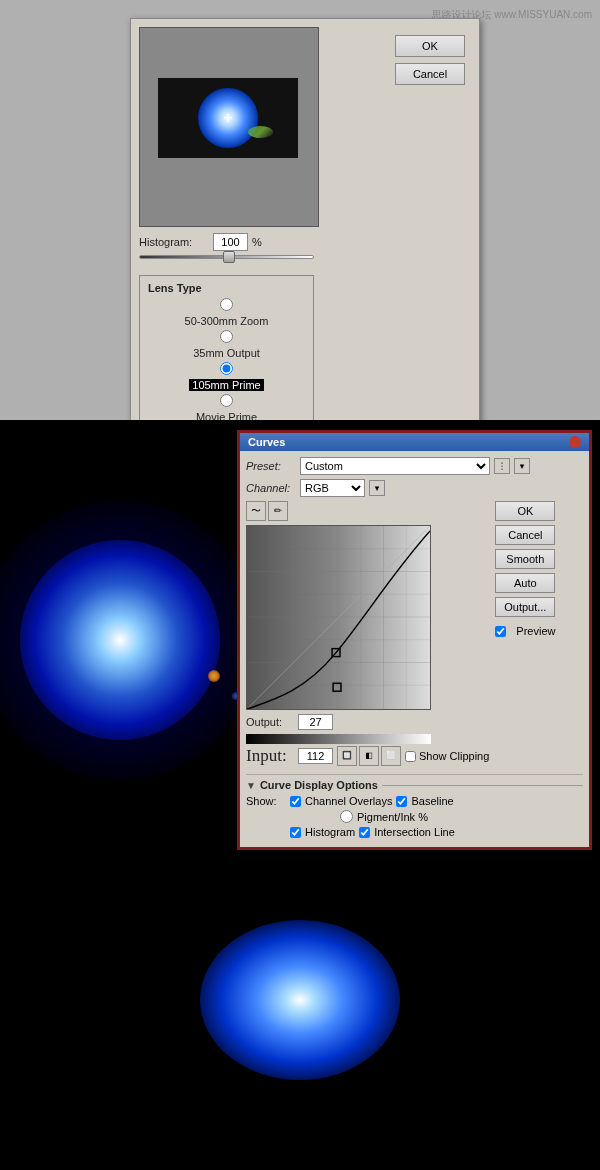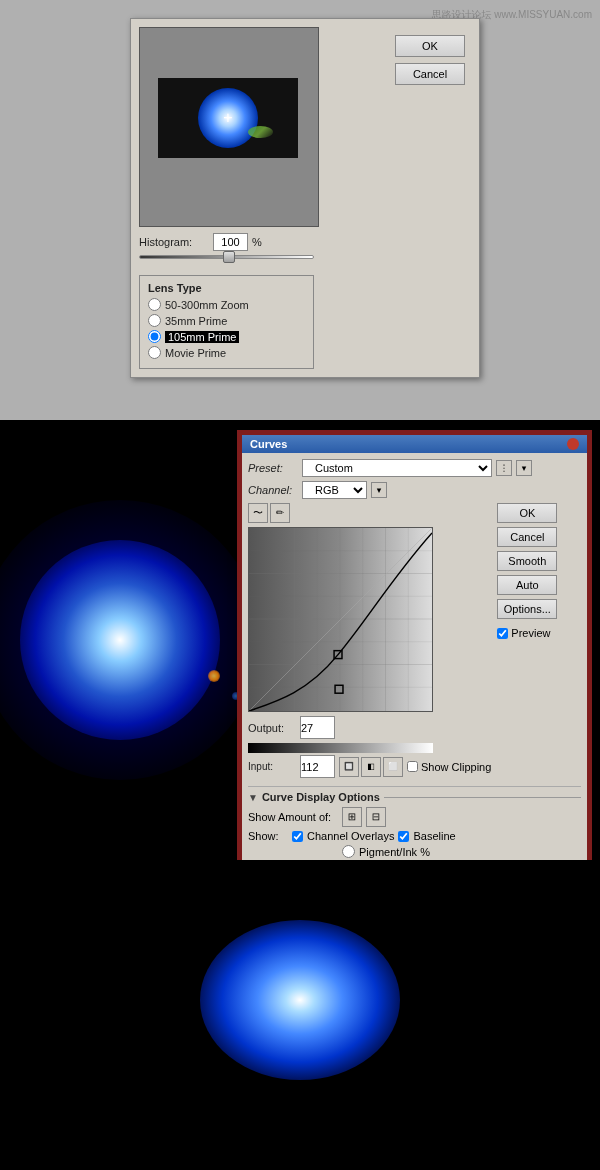--- a/index.html
+++ b/index.html
@@ -191,20 +191,21 @@
       color: #222;
     }
 
     .radio-row {
       display: flex;
       align-items: center;
       gap: 4px;
       margin-bottom: 3px;
       font-size: 11px;
       color: #222;
+      flex-direction: column;
     }
 
     .radio-row input[type="radio"] {
       cursor: pointer;
     }
 
     .selected-label {
       background: #000000;
       color: white;
       padding: 0 3px;
@@ -288,21 +289,21 @@
       opacity: 0.6;
     }
 
     
     .curves-dialog {
       position: absolute;
       top: 10px;
       right: 8px;
       width: 355px;
       background: #d4d0c8;
-      border: 5px solid #7f1d1d;
+      border: 3px solid #7f1d1d;
       box-shadow: 2px 2px 8px rgba(0,0,0,0.5);
       font-size: 11px;
     }
 
     .curves-titlebar {
       background: linear-gradient(to bottom, #4a7cbf, #2a5ca8);
       color: white;
       font-size: 11px;
       font-weight: bold;
       padding: 3px 8px;
@@ -327,21 +328,20 @@
       font-size: 11px;
       width: 50px;
       font-style: italic;
     }
 
     .curves-select {
       height: 18px;
       font-size: 11px;
       border: 1px solid #888;
       background: white;
-      padding-left: 8px;
     }
 
     .preset-select {
       width: 190px;
     }
 
     .channel-select {
       width: 65px;
     }
 
@@ -417,21 +417,21 @@
       border: 1px solid #888;
       font-size: 10px;
       cursor: pointer;
       text-align: center;
       line-height: 18px;
     }
 
     .preview-checkbox-row {
       display: flex;
       align-items: center;
-      gap: 3px;
+      gap: 10px;
       margin-top: 4px;
     }
 
     .curves-bottom-row {
       display: flex;
       align-items: center;
       gap: 4px;
       margin-bottom: 3px;
       flex-wrap: wrap;
     }
@@ -490,25 +490,26 @@
       background: radial-gradient(ellipse, #ffffff 0%, #aaddff 10%, #4488ff 30%, #0033cc 55%, #000022 80%, transparent 100%);
       border-radius: 50%;
     }
 
     .checkbox-sm {
       width: 11px;
       height: 11px;
     }
 
     .input-sm {
-      height: 23px;
+      height: 16px;
       border: 1px solid #888;
       background: white;
       font-size: 11px;
       width: 35px;
+      text-align: center;
     }
   </style>
 </head>
 <body>
 
 <div class="section1">
   <div class="watermark">思路设计论坛 www.MISSYUAN.com</div>
 
   <div class="dialog-lens-flare">
     <div class="dialog-body">
@@ -531,21 +532,21 @@
           </div>
         </div>
         <div class="lens-type-box">
           <div class="lens-type-title">Lens Type</div>
           <div class="radio-row">
             <input type="radio" name="lensType" style="">
             <span>50-300mm Zoom</span>
           </div>
           <div class="radio-row">
             <input type="radio" name="lensType" style="">
-            <span>35mm Prime</span>
+            <span>35mm Output</span>
           </div>
           <div class="radio-row">
             <input type="radio" name="lensType" checked="" style="">
             <span class="selected-label">105mm Prime</span>
           </div>
           <div class="radio-row">
             <input type="radio" name="lensType" style="">
             <span>Movie Prime</span>
           </div>
         </div>
@@ -627,60 +628,53 @@
           </div>
 
           <div style="display:flex; flex-direction:column; gap:2px; margin-top:4px; position:relative;">
             <div style="display:flex; align-items:center; gap:4px;">
               <span style="font-size:11px;color:#222;width:48px;">Output:</span>
               <input class="input-sm" type="text" value="27" style="">
             </div>
 
             <div style="width:185px; height:10px; background: linear-gradient(to right, #000, #fff); margin-top:2px;"></div>
             <div style="display:flex; align-items:center; gap:4px;">
-              <span style="font-size:10px;color:#222;width:48px;">Input:</span>
+              <span style="font-size:17px;color:#222;width:48px;font-family:Liberation Serif, serif;">Input:</span>
               <input class="input-sm" type="text" value="112" style="">
               <div class="eyedrop-btns">
                 <button class="tool-btn" style="font-size:8px;">🔲</button>
                 <button class="tool-btn" style="font-size:8px;">◧</button>
                 <button class="tool-btn" style="font-size:8px;">⬜</button>
               </div>
               <div class="show-clipping-row">
                 <input type="checkbox" class="checkbox-sm" style="">
                 <span>Show Clipping</span>
               </div>
             </div>
           </div>
         </div>
 
         <div class="curves-right-btns">
           <button class="curves-btn">OK</button>
           <button class="curves-btn">Cancel</button>
           <button class="curves-btn">Smooth</button>
           <button class="curves-btn">Auto</button>
-          <button class="curves-btn">Options...</button>
+          <button class="curves-btn">Output...</button>
           <div class="preview-checkbox-row">
             <input type="checkbox" checked="" class="checkbox-sm" style="">
             <span>Preview</span>
           </div>
         </div>
       </div>
 
       <div style="border-top:1px solid #aaa; margin-top: 8px; padding-top:4px;">
         <div class="section-header">
           <span class="section-arrow">▼</span>
           <span class="section-title-bar">Curve Display Options</span>
           <div class="section-line"></div>
-        </div>
-        <div class="curves-bottom-row">
-          <span style="width:90px;">Show Amount of:</span>
-          <div style="display:flex; gap:4px; align-items:center;">
-            <button class="tool-btn">⊞</button>
-            <button class="tool-btn">⊟</button>
-          </div>
         </div>
         <div class="curves-bottom-row">
           <span style="width:40px;">Show:</span>
           <input type="checkbox" checked="" class="checkbox-sm" style="">
           <span>Channel Overlays</span>
           <input type="checkbox" checked="" class="checkbox-sm" style="">
           <span>Baseline</span>
         </div>
         <div class="curves-bottom-row">
           <span style="width:90px;"></span>

